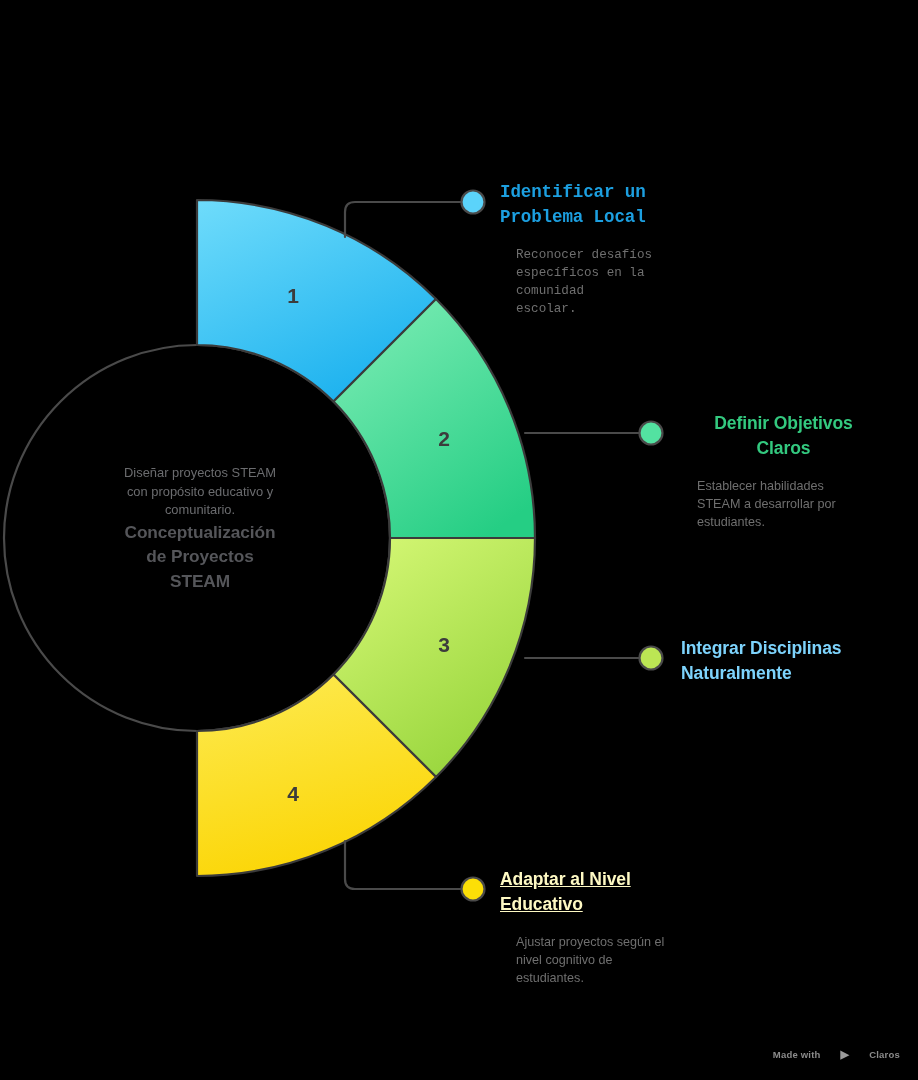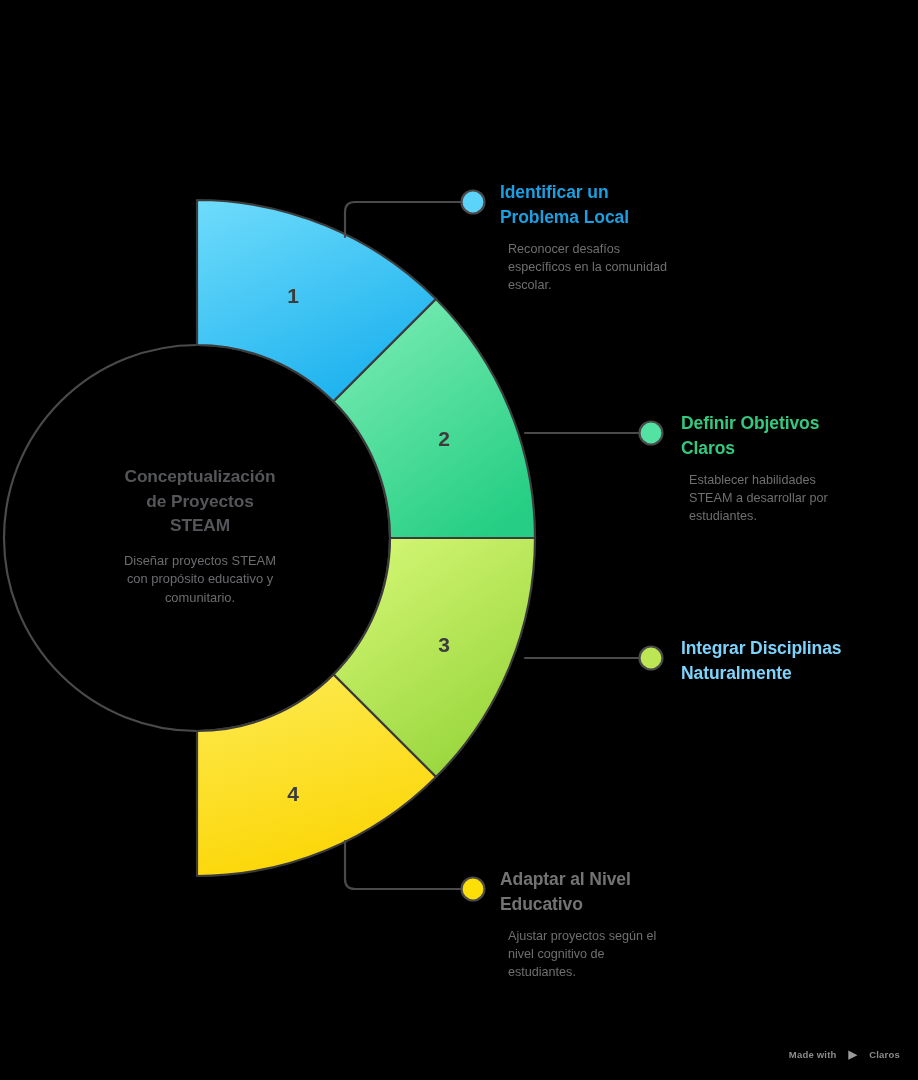--- a/index.html
+++ b/index.html
@@ -9,42 +9,42 @@
   }
   #stage{position:absolute;inset:0;width:918px;height:1080px;}
   svg.diagram{position:absolute;left:0;top:0;width:918px;height:1080px;}
 
   .label-block{position:absolute;}
   .label-title{
     font-size:17.5px;font-weight:bold;line-height:1.42;letter-spacing:-0.1px;
     margin:0 0 10px 0;white-space:pre-line;
   }
   .label-desc{
-    font-size:12.6px;line-height:1.45;color:#6f6f6f;margin:8px;white-space:pre-line;
+    font-size:12.6px;line-height:1.45;color:#6f6f6f;margin:16px;white-space:pre-line;
   }
 
   #center-text{
     position:absolute;left:55px;top:464px;width:290px;text-align:center;
   }
   #center-title{
     font-size:17.3px;font-weight:bold;color:#55565a;line-height:1.42;
     margin:0 0 14px 0;white-space:pre-line;letter-spacing:-0.1px;
   }
   #center-desc{
     font-size:12.9px;color:#6b6c6f;line-height:1.44;margin:0;white-space:pre-line;
   }
 
   .seg-num{
     font-size:21px;font-weight:bold;fill:#3c3c3c;
     text-anchor:middle;dominant-baseline:central;
   }
 
   #watermark{
     position:absolute;right:18px;bottom:20px;
-    display:flex;align-items:center;gap:12px;
+    display:flex;align-items:center;gap:20px;
     font-size:9.5px;font-weight:bold;color:#8b8b8b;letter-spacing:0.2px;
   }
   #watermark .wm-mark{display:inline-block;line-height:1;font-size:11px;color:#9a9a9a;}
 </style>
 </head>
 <body>
 
 <div id="stage">
 
   <svg class="diagram" viewBox="0 0 918 1080">
@@ -90,51 +90,51 @@
     <path d="M 525 658 L 640 658" fill="none" stroke="#4a4a4a" stroke-width="2.2" stroke-linecap="round"></path>
     <path d="M 345 841 L 345 879 Q 345 889 355 889 L 463 889" fill="none" stroke="#4a4a4a" stroke-width="2.2" stroke-linecap="round"></path>
 
     <circle cx="473" cy="202" r="11.5" fill="#5BD3FA" stroke="#4a4a4a" stroke-width="2.2"></circle>
     <circle cx="651" cy="433" r="11.5" fill="#53E2A1" stroke="#4a4a4a" stroke-width="2.2"></circle>
     <circle cx="651" cy="658" r="11.5" fill="#BCE654" stroke="#4a4a4a" stroke-width="2.2"></circle>
     <circle cx="473" cy="889" r="11.5" fill="#FCDF07" stroke="#4a4a4a" stroke-width="2.2"></circle>
   </svg>
 
   <div id="center-text">
+    <p id="center-desc">Diseñar proyectos STEAM
+con propósito educativo y
+comunitario.</p>
     <p id="center-title">Conceptualización
 de Proyectos
 STEAM</p>
-    <p id="center-desc">Diseñar proyectos STEAM
-con propósito educativo y
-comunitario.</p>
   </div>
 
-  <div class="label-block" style="left:500px;top:180px;width:215px;">
+  <div class="label-block" style="left:500px;top:180px;width:215px;font-family:Liberation Mono, monospace;">
     <p class="label-title" style="color:#1C9FE0;">Identificar un
 Problema Local</p>
     <p class="label-desc">Reconocer desafíos
 específicos en la comunidad
 escolar.</p>
   </div>
 
   <div class="label-block" style="left:681px;top:411px;width:205px;">
-    <p class="label-title" style="color:#33C97F;">Definir Objetivos
+    <p class="label-title" style="color:#33C97F;text-align:center;">Definir Objetivos
 Claros</p>
     <p class="label-desc">Establecer habilidades
 STEAM a desarrollar por
 estudiantes.</p>
   </div>
 
   <div class="label-block" style="left:681px;top:636px;width:215px;">
     <p class="label-title" style="color:#7dd3fc;">Integrar Disciplinas
 Naturalmente</p>
   </div>
 
   <div class="label-block" style="left:500px;top:867px;width:215px;">
-    <p class="label-title" style="color:#737373;">Adaptar al Nivel
+    <p class="label-title" style="color:#fef9c3;text-decoration:underline;">Adaptar al Nivel
 Educativo</p>
     <p class="label-desc">Ajustar proyectos según el
 nivel cognitivo de
 estudiantes.</p>
   </div>
 
   <div id="watermark">
     <span>Made with</span>
     <span class="wm-mark">▶</span>
     <span>Claros</span>

